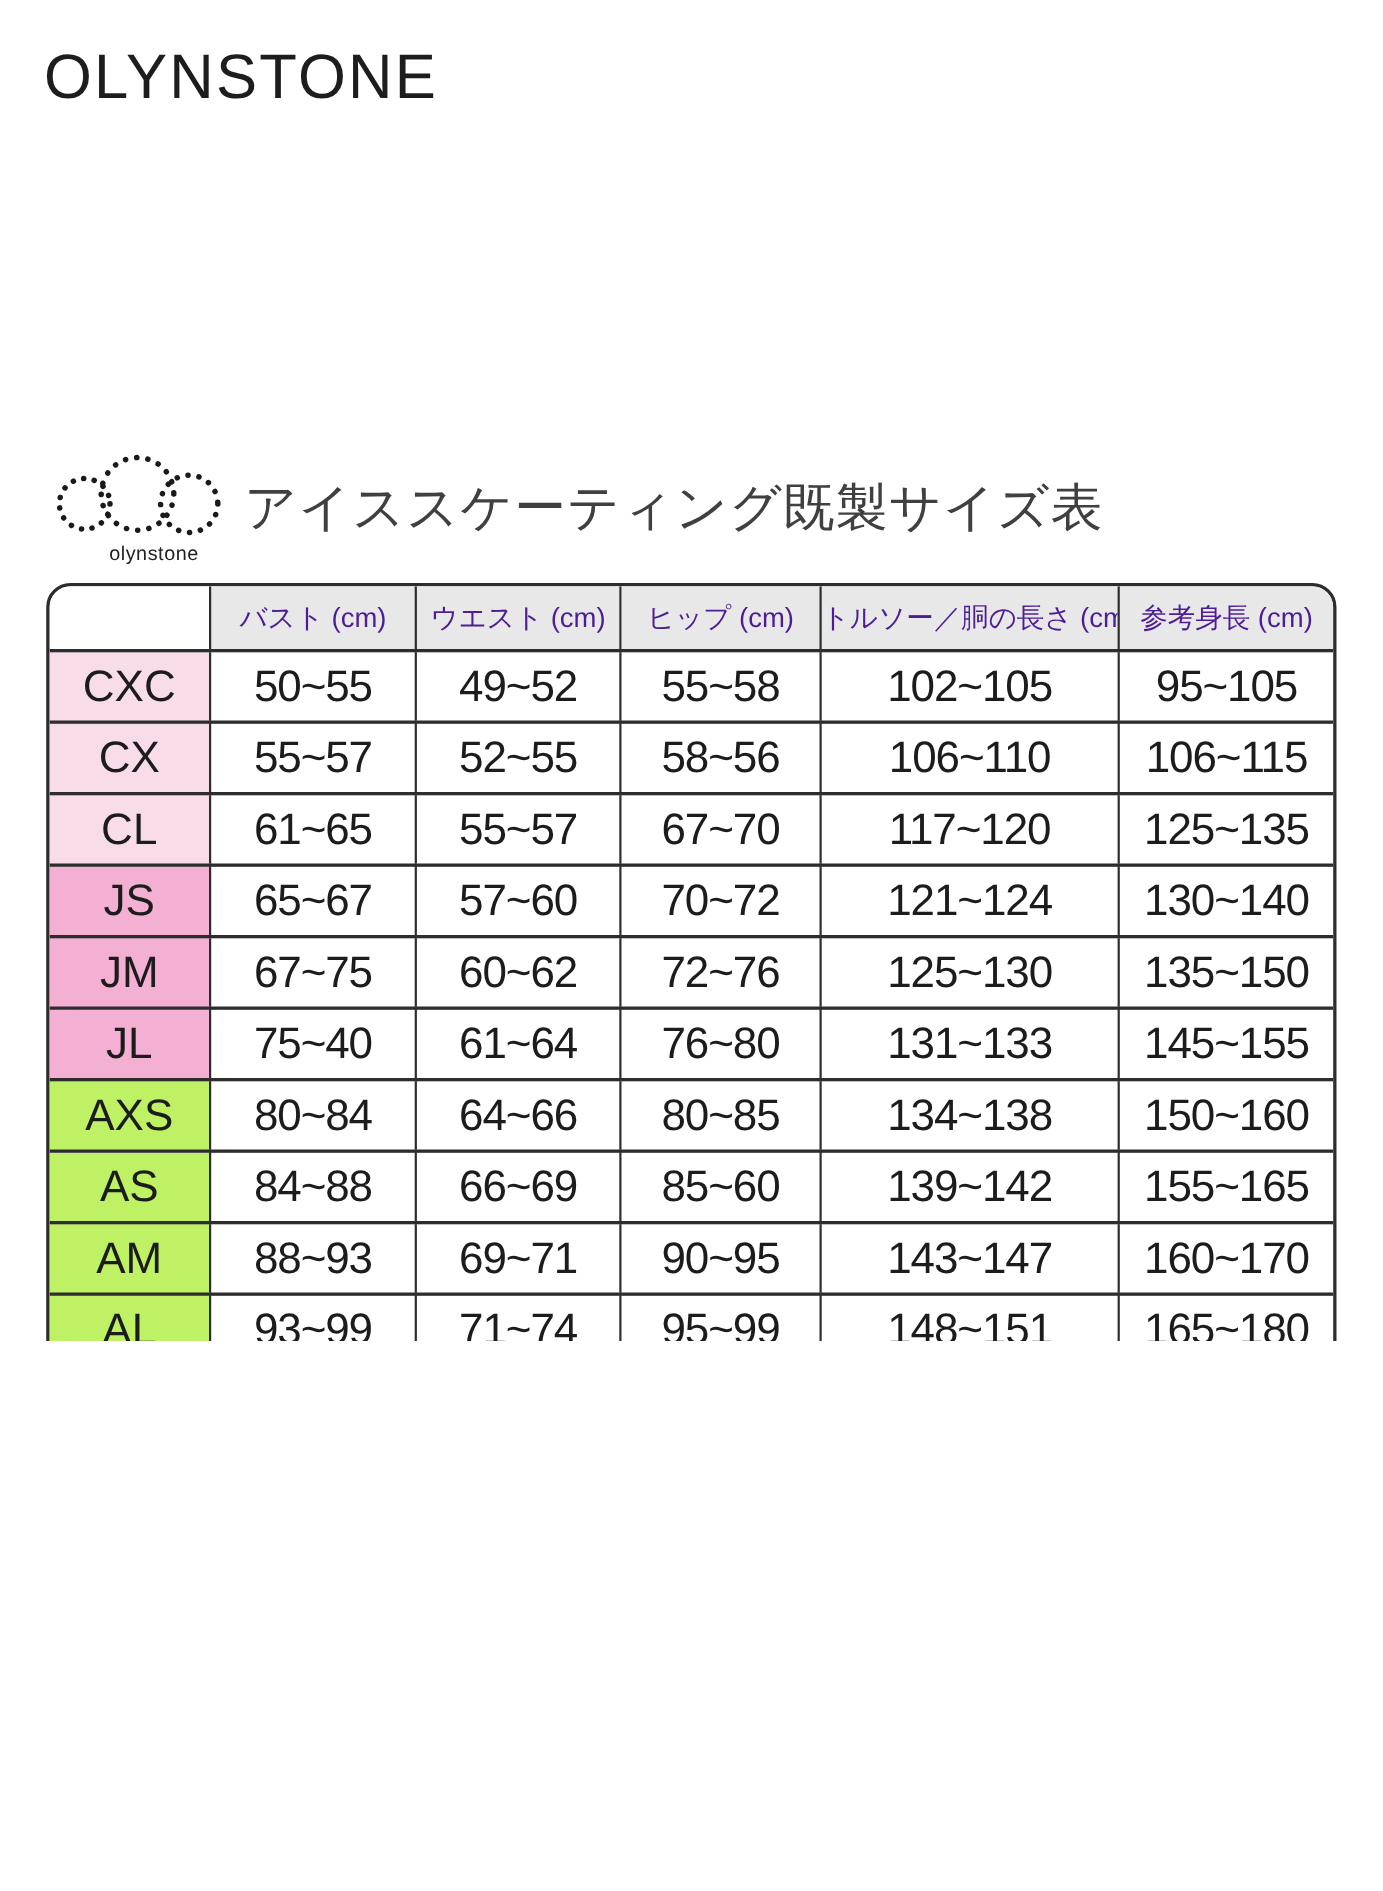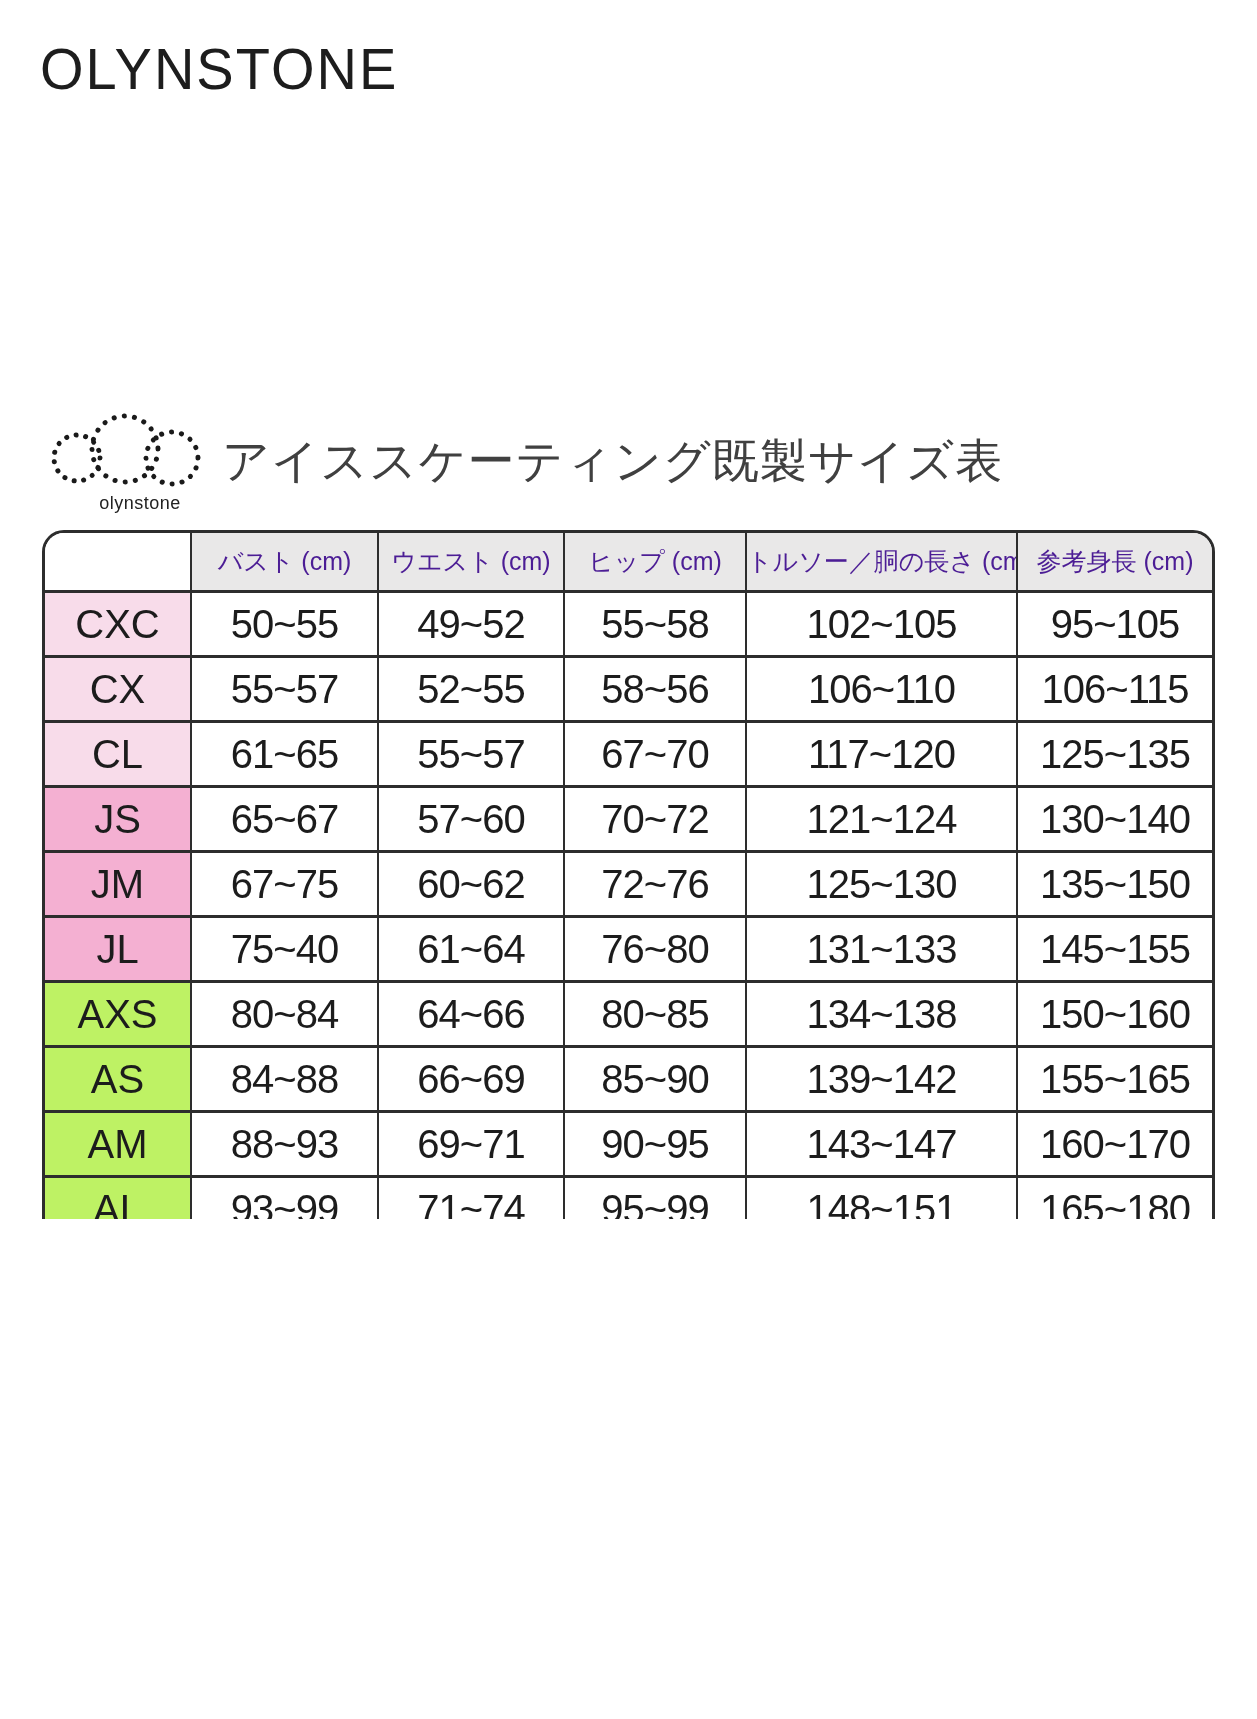--- a/index.html
+++ b/index.html
@@ -210,21 +210,21 @@
           <td>80~84</td>
           <td>64~66</td>
           <td>80~85</td>
           <td>134~138</td>
           <td>150~160</td>
         </tr>
         <tr class="tier-adult">
           <th>AS</th>
           <td>84~88</td>
           <td>66~69</td>
-          <td>85~90</td>
+          <td>85~60</td>
           <td>139~142</td>
           <td>155~165</td>
         </tr>
         <tr class="tier-adult">
           <th>AM</th>
           <td>88~93</td>
           <td>69~71</td>
           <td>90~95</td>
           <td>143~147</td>
           <td>160~170</td>

